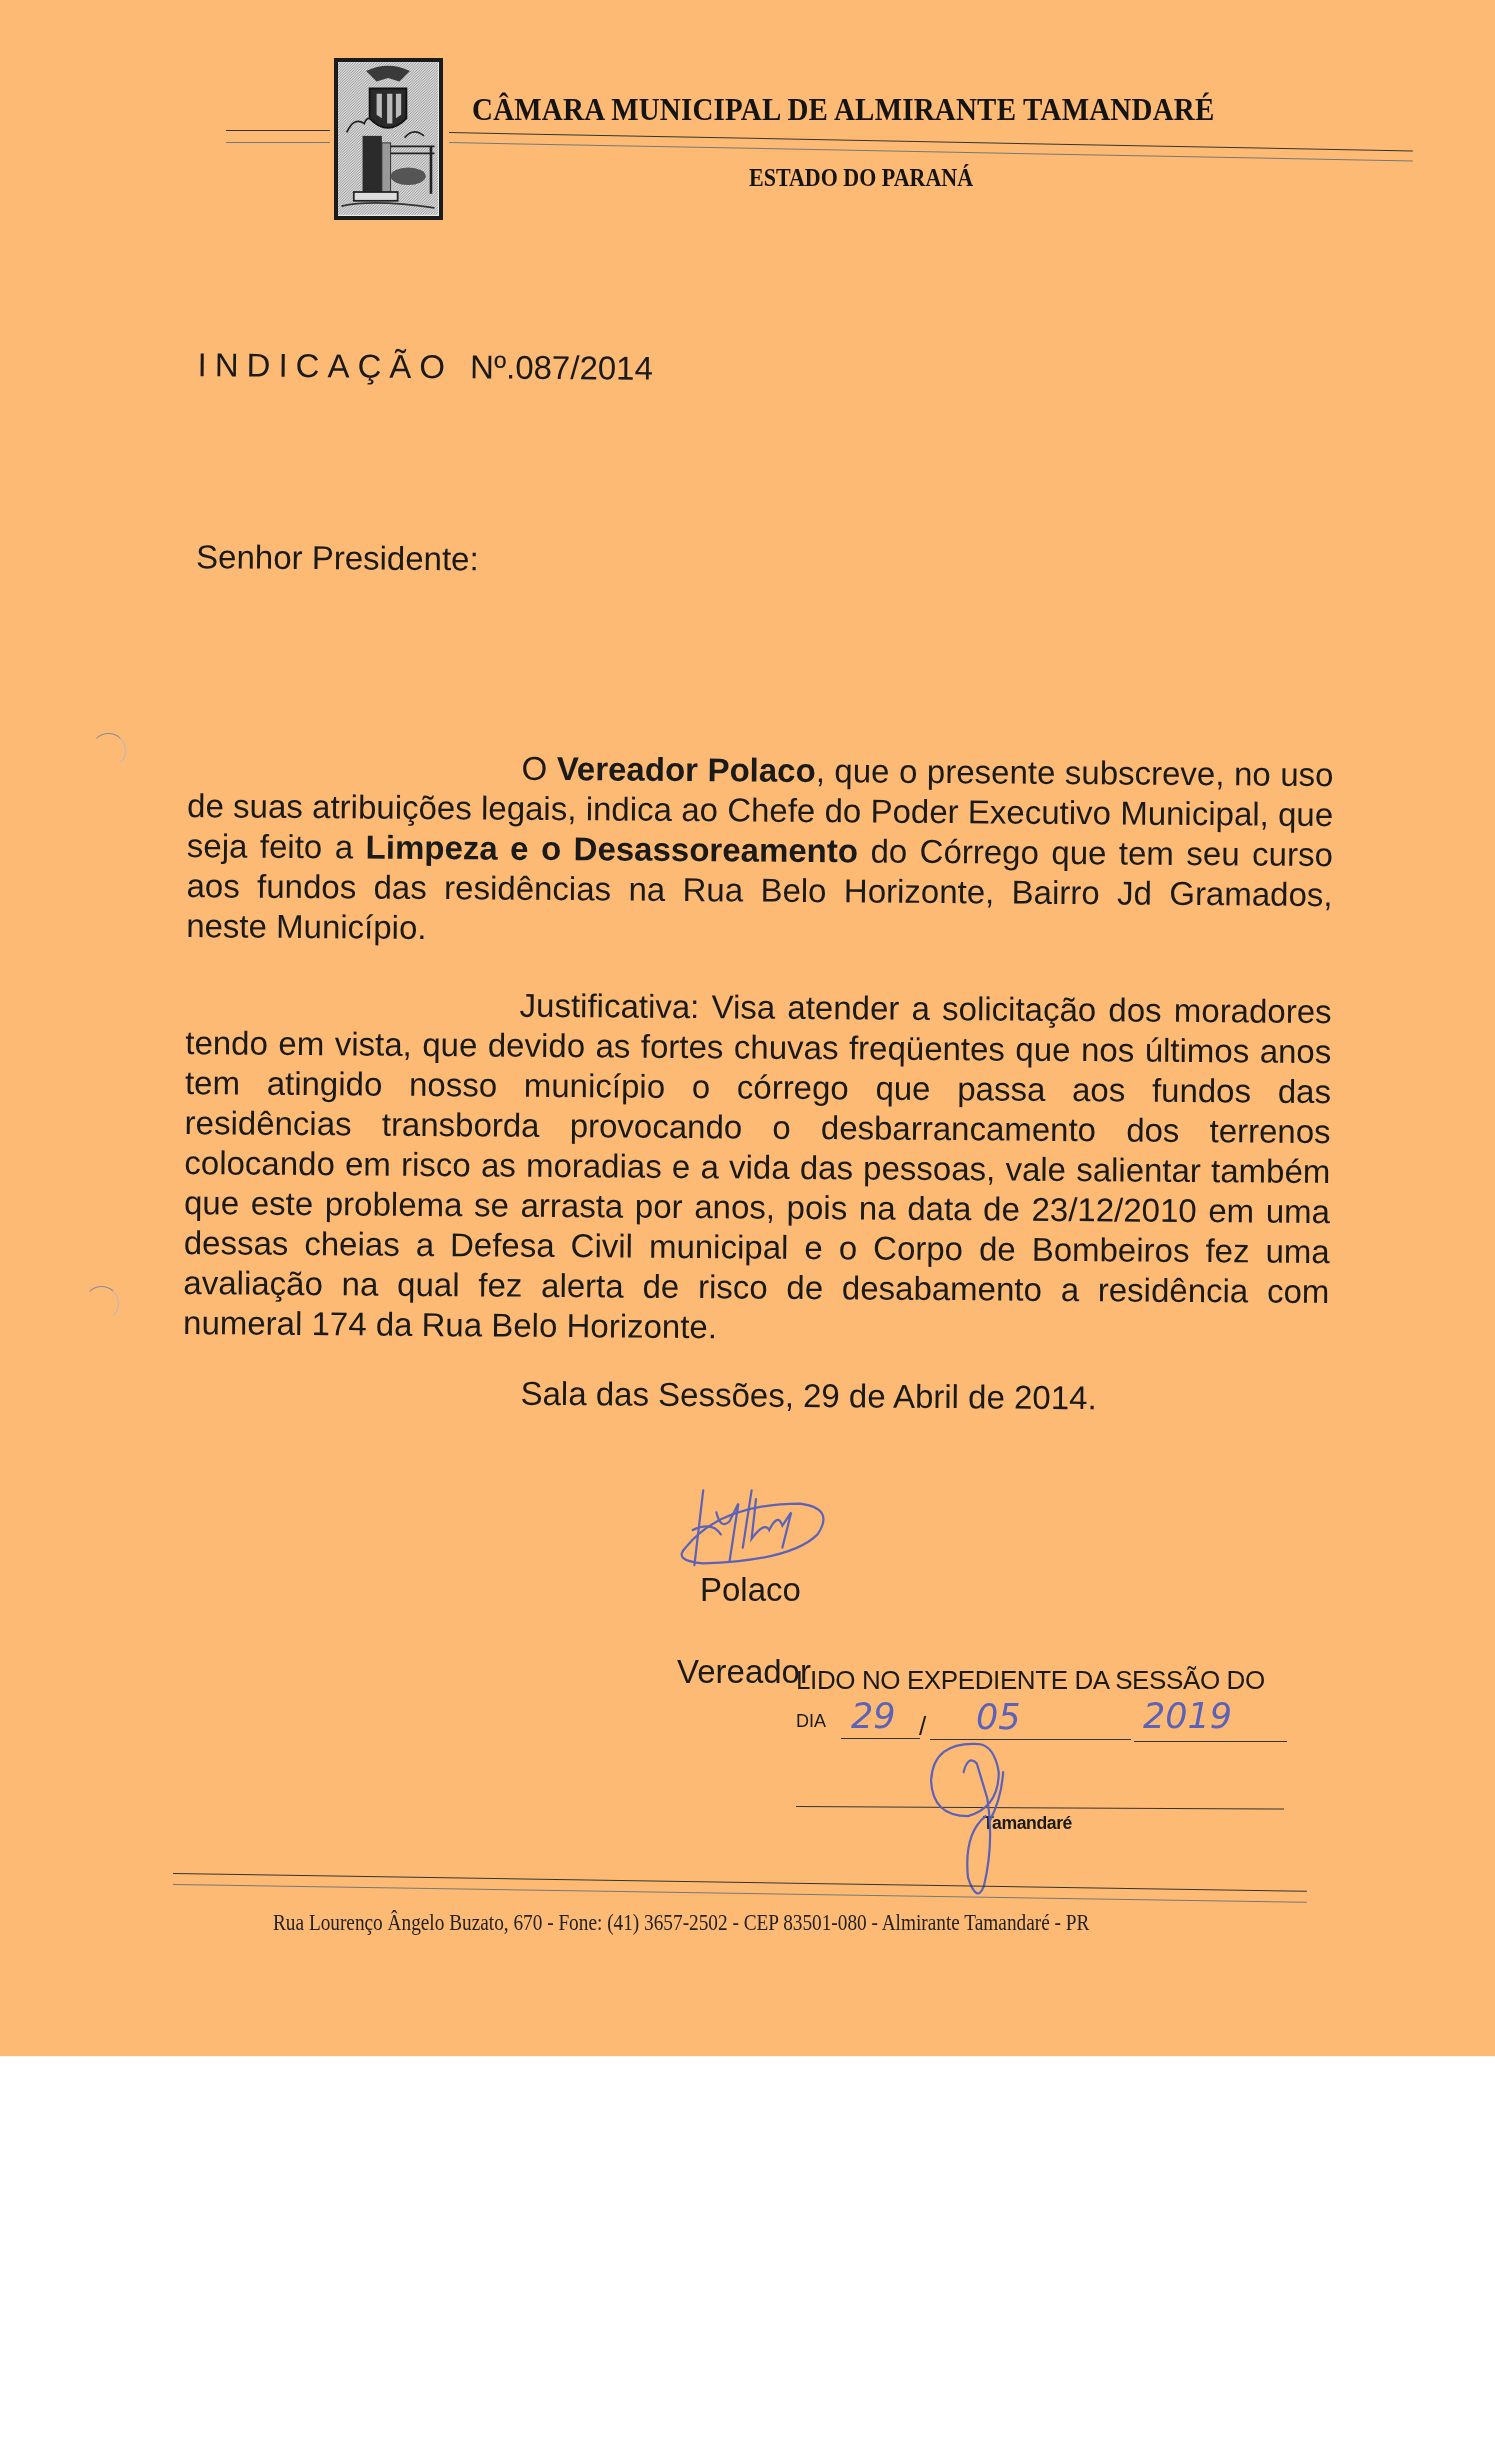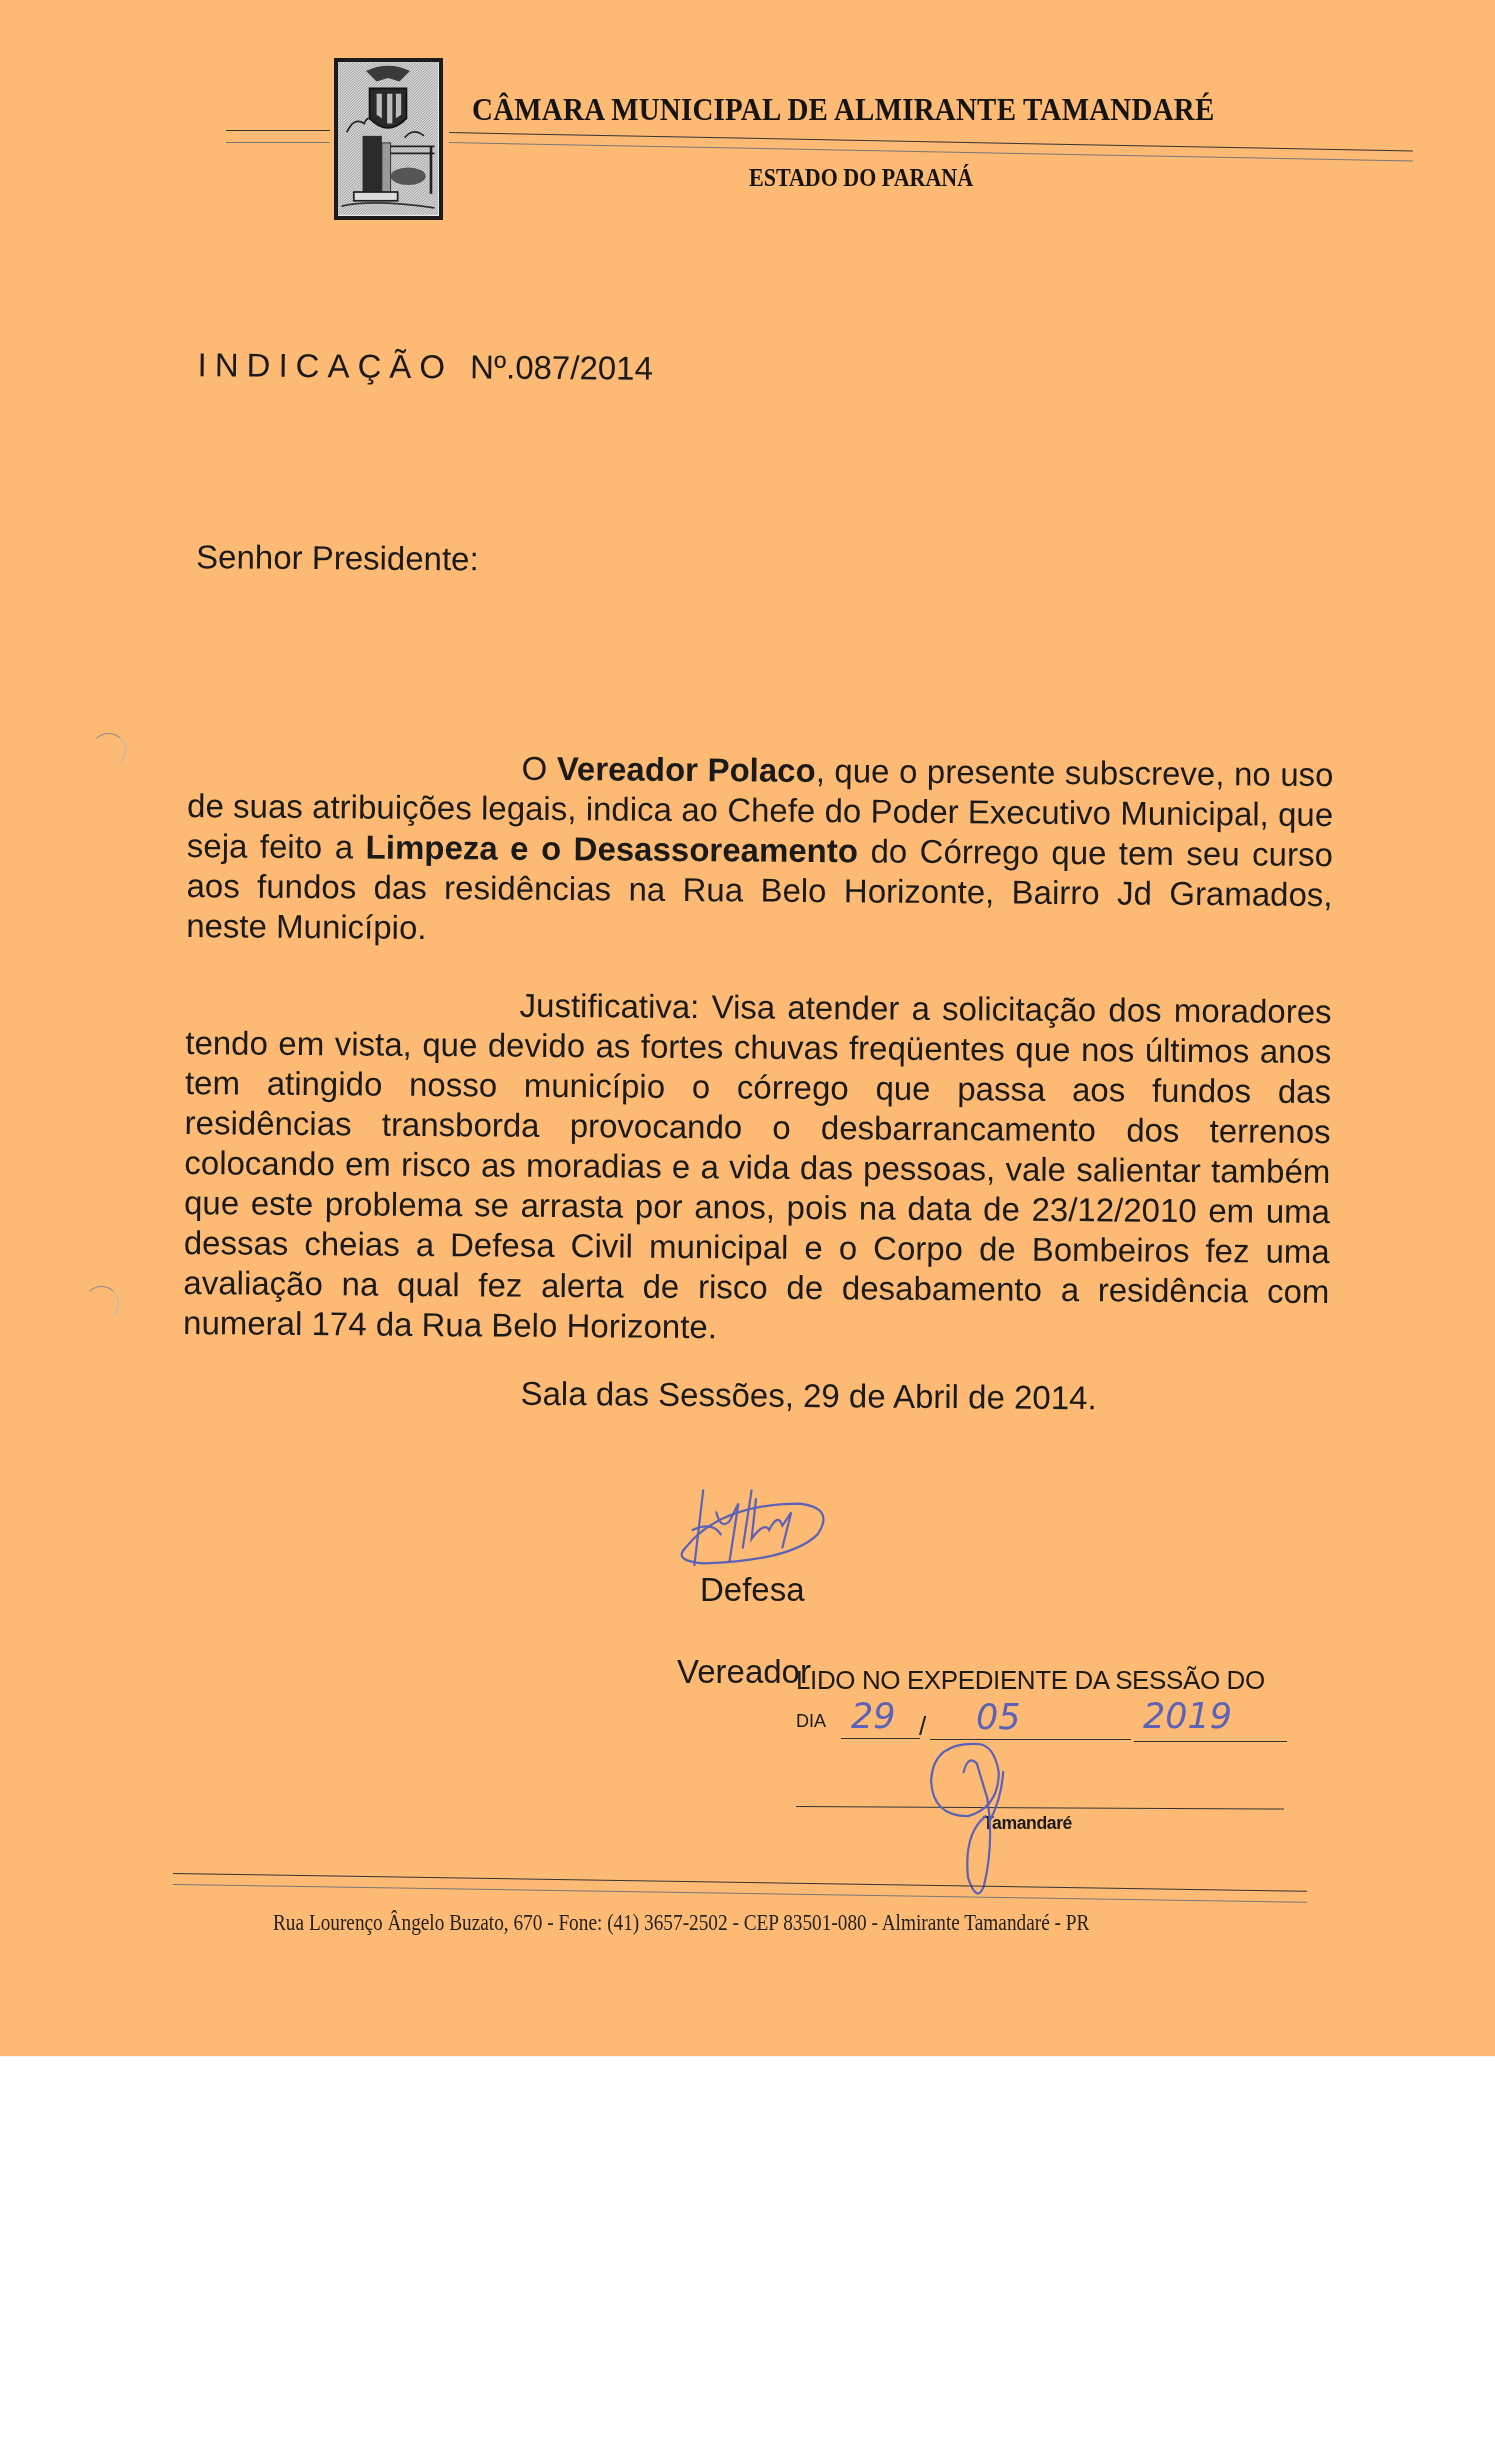--- a/index.html
+++ b/index.html
@@ -101,21 +101,21 @@
     <div class="abs sans closing">Sala das Sessões, 29 de Abril de 2014.</div>
   </div>
 
   <svg class="ink" style="left:668px; top:1486px;" width="176" height="88" viewBox="0 0 200 100">
     <g fill="none" stroke="#5b62b8" stroke-width="2.5" stroke-linecap="round">
       <path d="M20 70 Q60 20 150 20 Q190 25 170 55 Q140 85 40 88 Q5 85 20 70 Z"></path>
       <path d="M40 5 L30 90 M28 50 Q50 40 60 55 M55 30 Q60 50 70 40 L80 20 L70 85"></path>
       <path d="M95 5 L85 70 M100 15 L95 60 Q110 40 115 50 Q125 30 130 45 L140 30 L130 70"></path>
     </g>
   </svg>
-  <div class="abs sans sig-name">Defesa</div>
+  <div class="abs sans sig-name">Polaco</div>
   <div class="abs sans sig-role">Vereador</div>
 
   <div class="abs sans lido">LIDO NO EXPEDIENTE DA SESSÃO DO</div>
   <div class="abs sans dia">DIA</div>
   <div class="rule" style="left:841px; top:1738px; width:79px; border-top-width:1.8px;"></div>
   <div class="abs sans" style="left:919px; top:1711px; font-size:26px;">/</div>
   <div class="rule" style="left:930px; top:1739px; width:201px;"></div>
   <div class="rule" style="left:1134px; top:1741px; width:153px;"></div>
   <div class="hand" style="left:851px; top:1696px;">29</div>
   <div class="hand" style="left:976px; top:1697px;">05</div>

